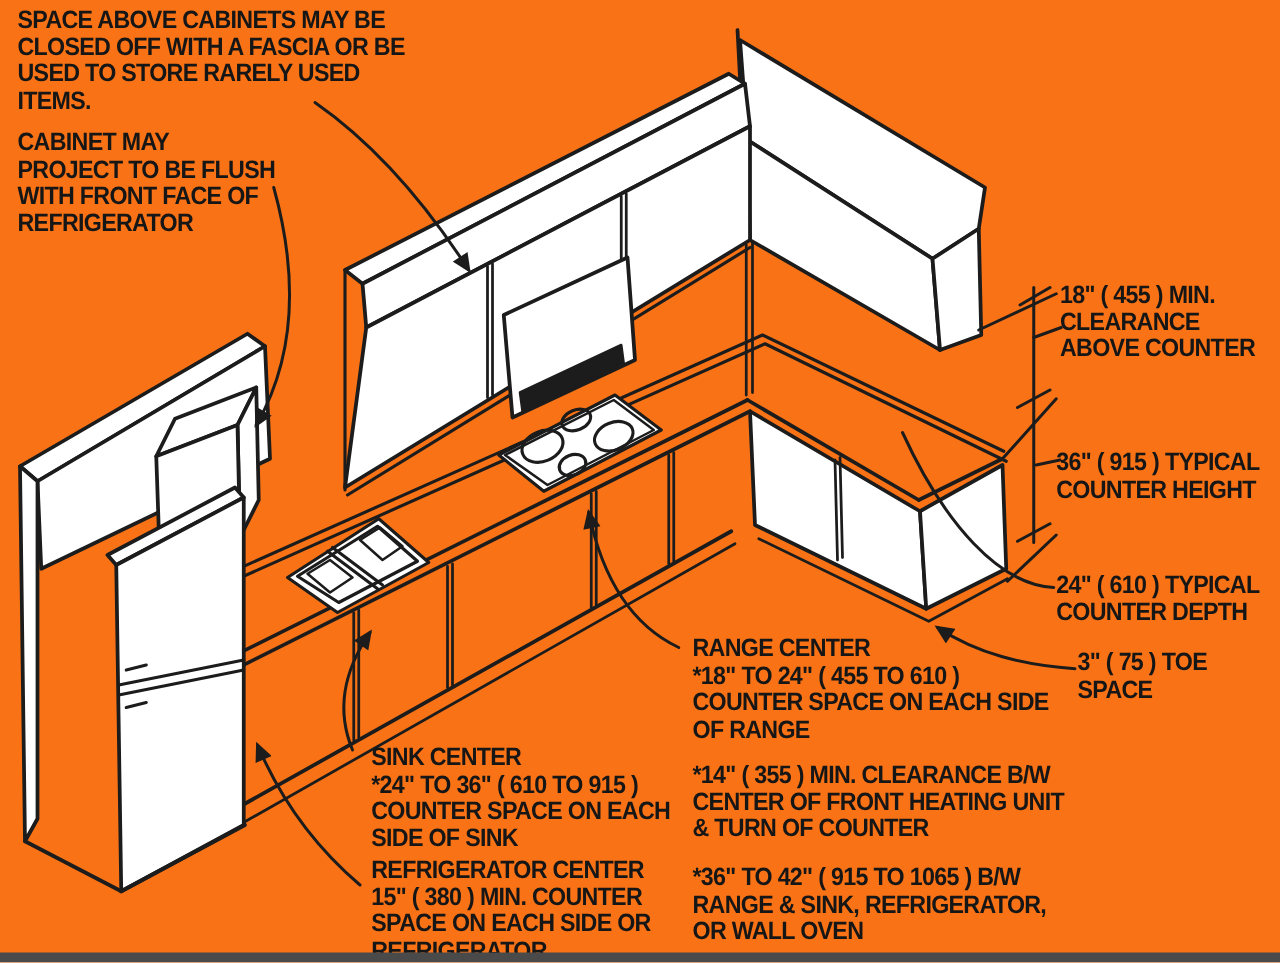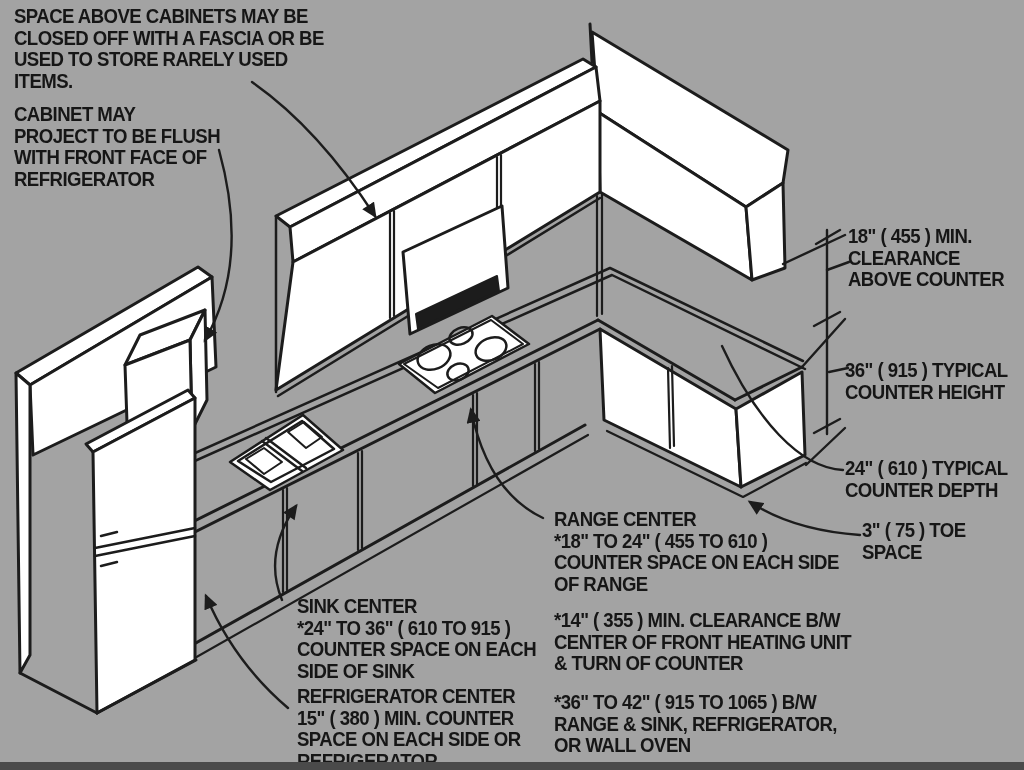--- a/index.html
+++ b/index.html
@@ -1,16 +1,16 @@
 <!DOCTYPE html>
 <html><head>
 <meta charset="utf-8">
 <style>
   html,body{margin:0;padding:0;background:#e8e8e8;}
-  .stage{position:relative;width:1024px;height:770px;background:#a3a3a3;overflow:hidden;
+  .stage{position:relative;width:1024px;height:770px;background:#f97316;overflow:hidden;
          font-family:"Liberation Sans",sans-serif;}
   .sketch{position:absolute;left:0;top:0;width:1024px;height:770px;}
   .note{position:absolute;font-weight:bold;font-size:20px;line-height:21.5px;color:#161616;
         letter-spacing:-0.6px;white-space:nowrap;transform:scaleX(0.93);transform-origin:left top;}
   .note div{white-space:nowrap;}
   .scanbar{position:absolute;left:0;bottom:0;width:1024px;height:8px;background:#4a4a4a;}
 </style>
 </head>
 <body>
 

